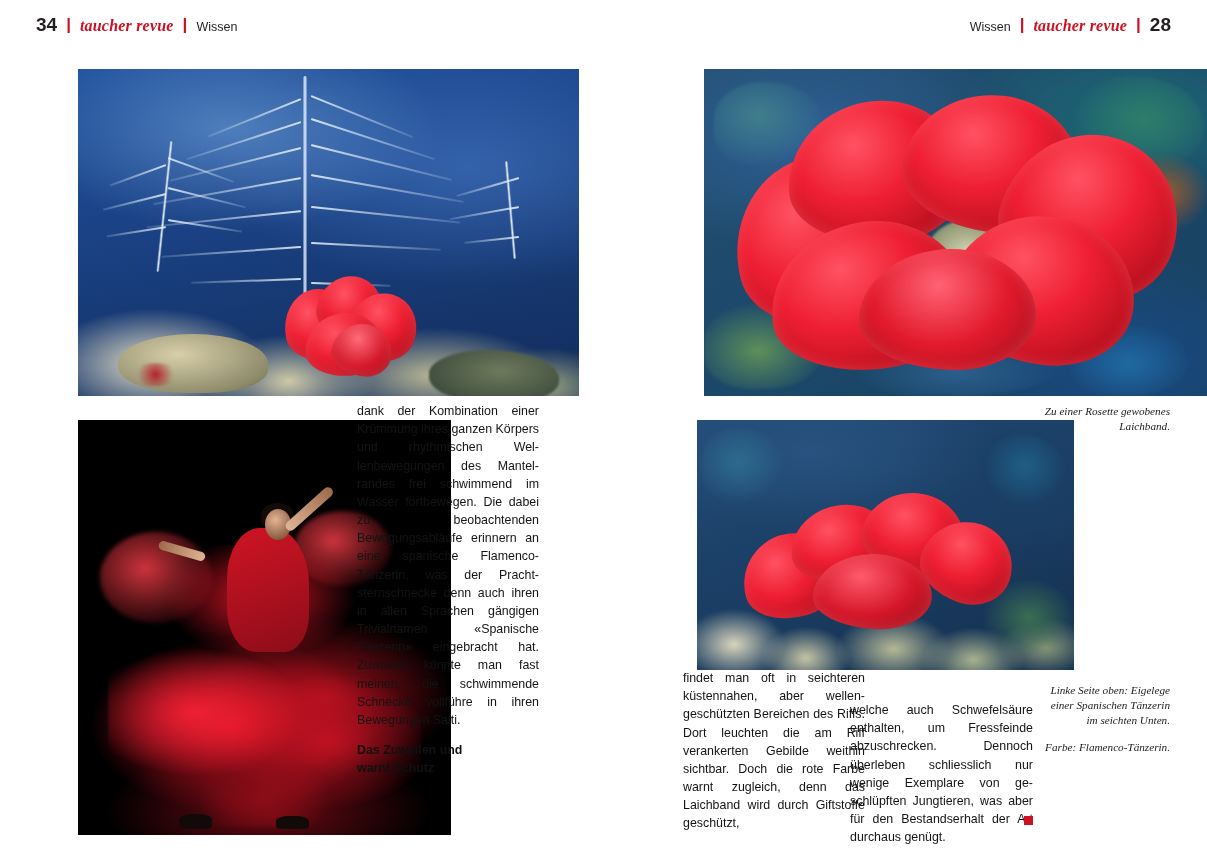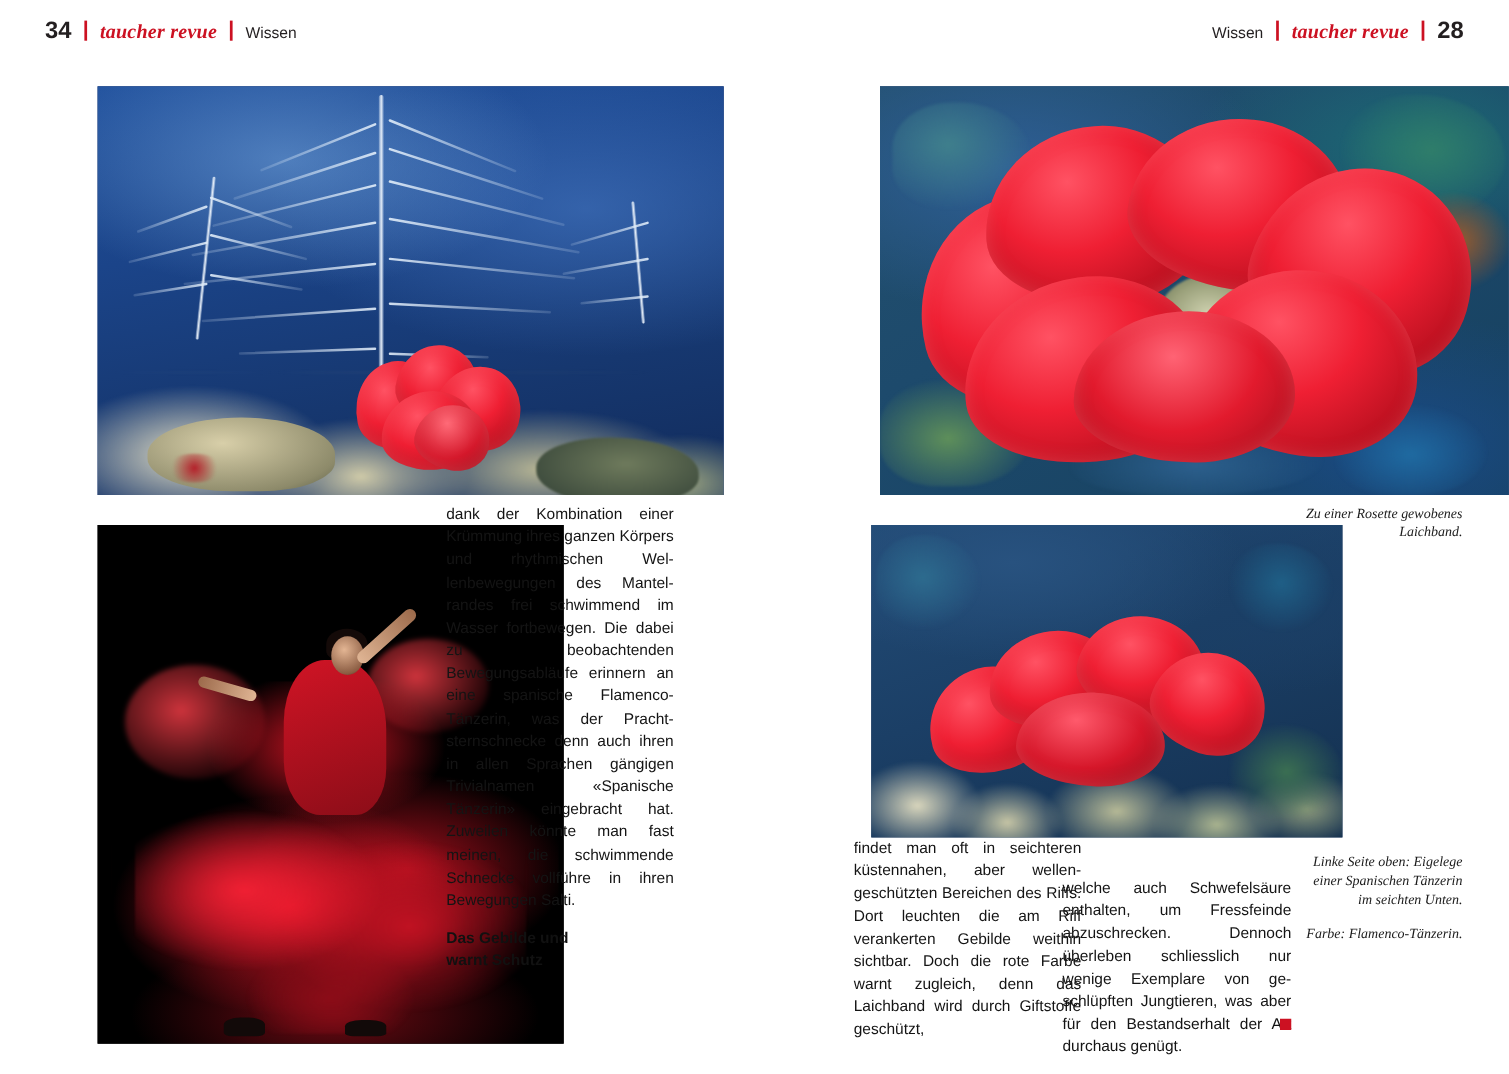--- a/index.html
+++ b/index.html
@@ -350,21 +350,21 @@
   <div class="dancer-hair"></div>
   <div class="dancer-head"></div>
   <div class="dancer-arm" style="left:56%; top:25%; width:16%; height:2.4%; transform:rotate(-42deg);"></div>
   <div class="dancer-arm" style="left:34%; top:32%; width:13%; height:2.2%; transform:rotate(196deg);"></div>
   <div class="shoe" style="left:27%;"></div>
   <div class="shoe" style="left:53%; height:3%;"></div>
 </figure>
 
 <div class="page body-col" id="col-left-text">
   <p>dank der Kombination einer Krümmung ihres ganzen Kör­pers und rhythmischen Wel­lenbewegungen des Mantel­randes frei schwimmend im Wasser fortbewegen. Die dabei zu beobachtenden Bewegungsabläufe erinnern an eine spanische Flamenco-Tänzerin, was der Pracht­sternschnecke denn auch ihren in allen Sprachen gän­gigen Trivialnamen «Spani­sche Tänzerin» eingebracht hat. Zuweilen könnte man fast meinen, die schwimmen­de Schnecke vollführe in ih­ren Bewegungen Salti.</p>
-  <div class="subhead">Das Gebilde und</div>
+  <div class="subhead">Das Zuweilen und</div>
   <div class="subhead" style="margin-top:0">warnt Schutz</div>
 </div>
 
 <figure class="page" id="photo-rosette">
   <div class="ph reefbg"></div>
   <div class="coral" style="left:2%; top:4%; width:22%; height:26%; background:radial-gradient(ellipse at 40% 40%, #3f7f8c, rgba(63,127,140,0) 72%);"></div>
   <div class="coral" style="right:1%; top:2%; width:26%; height:30%; background:radial-gradient(ellipse at 55% 45%, #2f7d6a, rgba(47,125,106,0) 72%);"></div>
   <div class="coral" style="right:0%; top:26%; width:18%; height:24%; background:radial-gradient(ellipse at 50% 50%, #9e5a2a, rgba(158,90,42,0) 72%);"></div>
   <div class="coral" style="left:0%; bottom:2%; width:24%; height:26%; background:radial-gradient(ellipse at 45% 55%, #5e8f5a, rgba(94,143,90,0) 74%);"></div>
   <div class="coral" style="left:30%; bottom:0%; width:40%; height:18%; background:radial-gradient(ellipse at 50% 60%, #2c5f8c, rgba(44,95,140,0) 74%);"></div>

